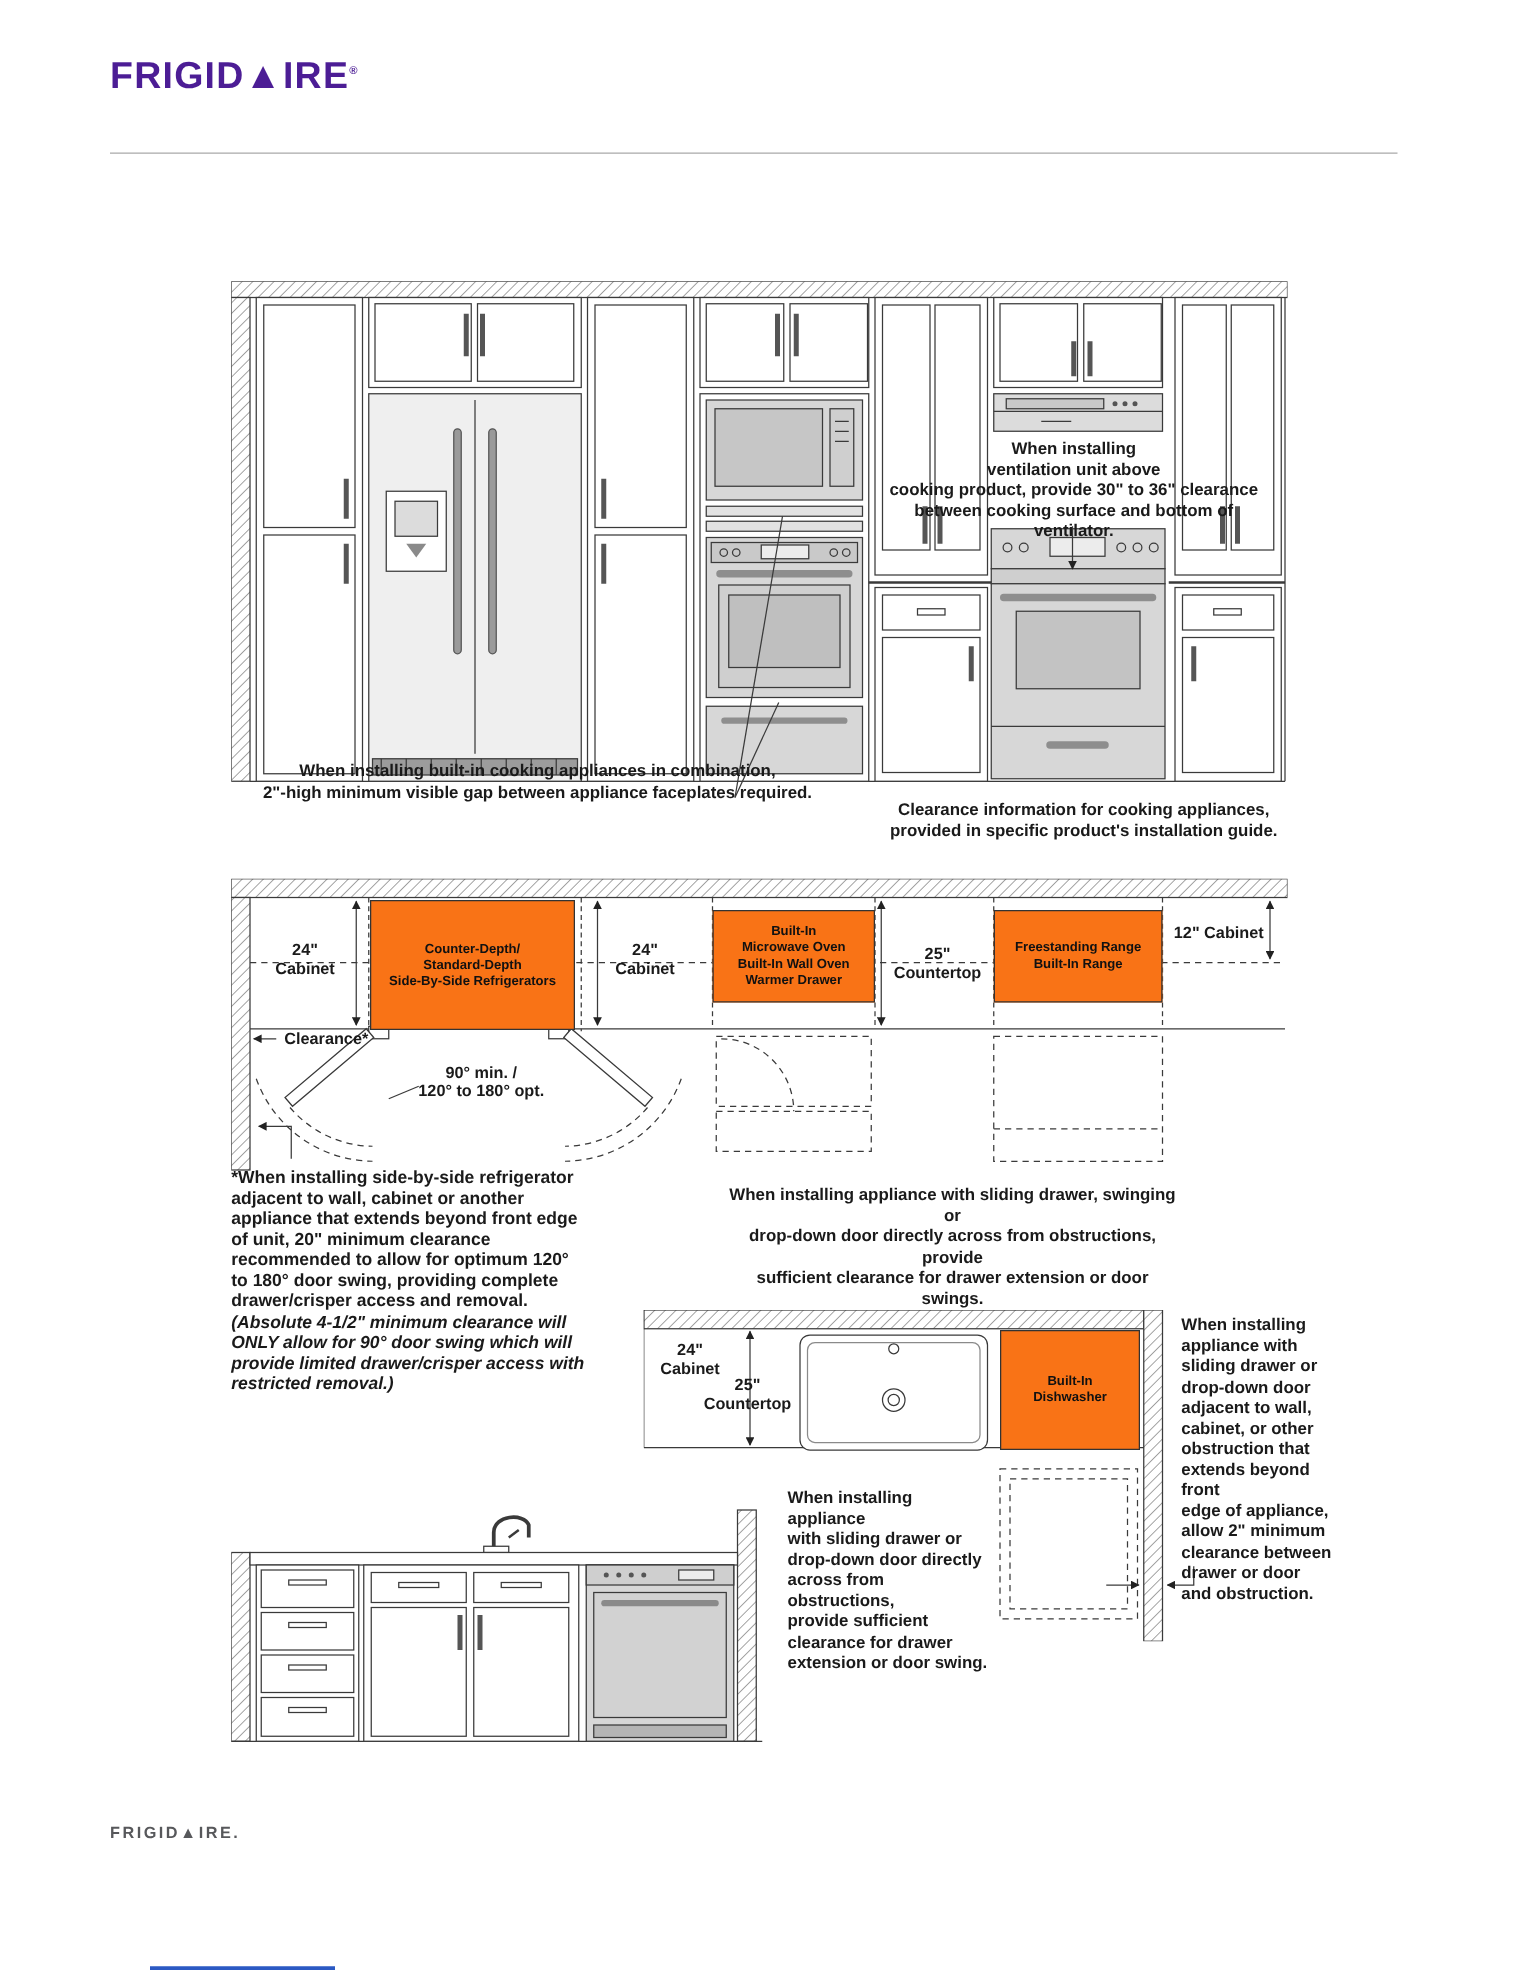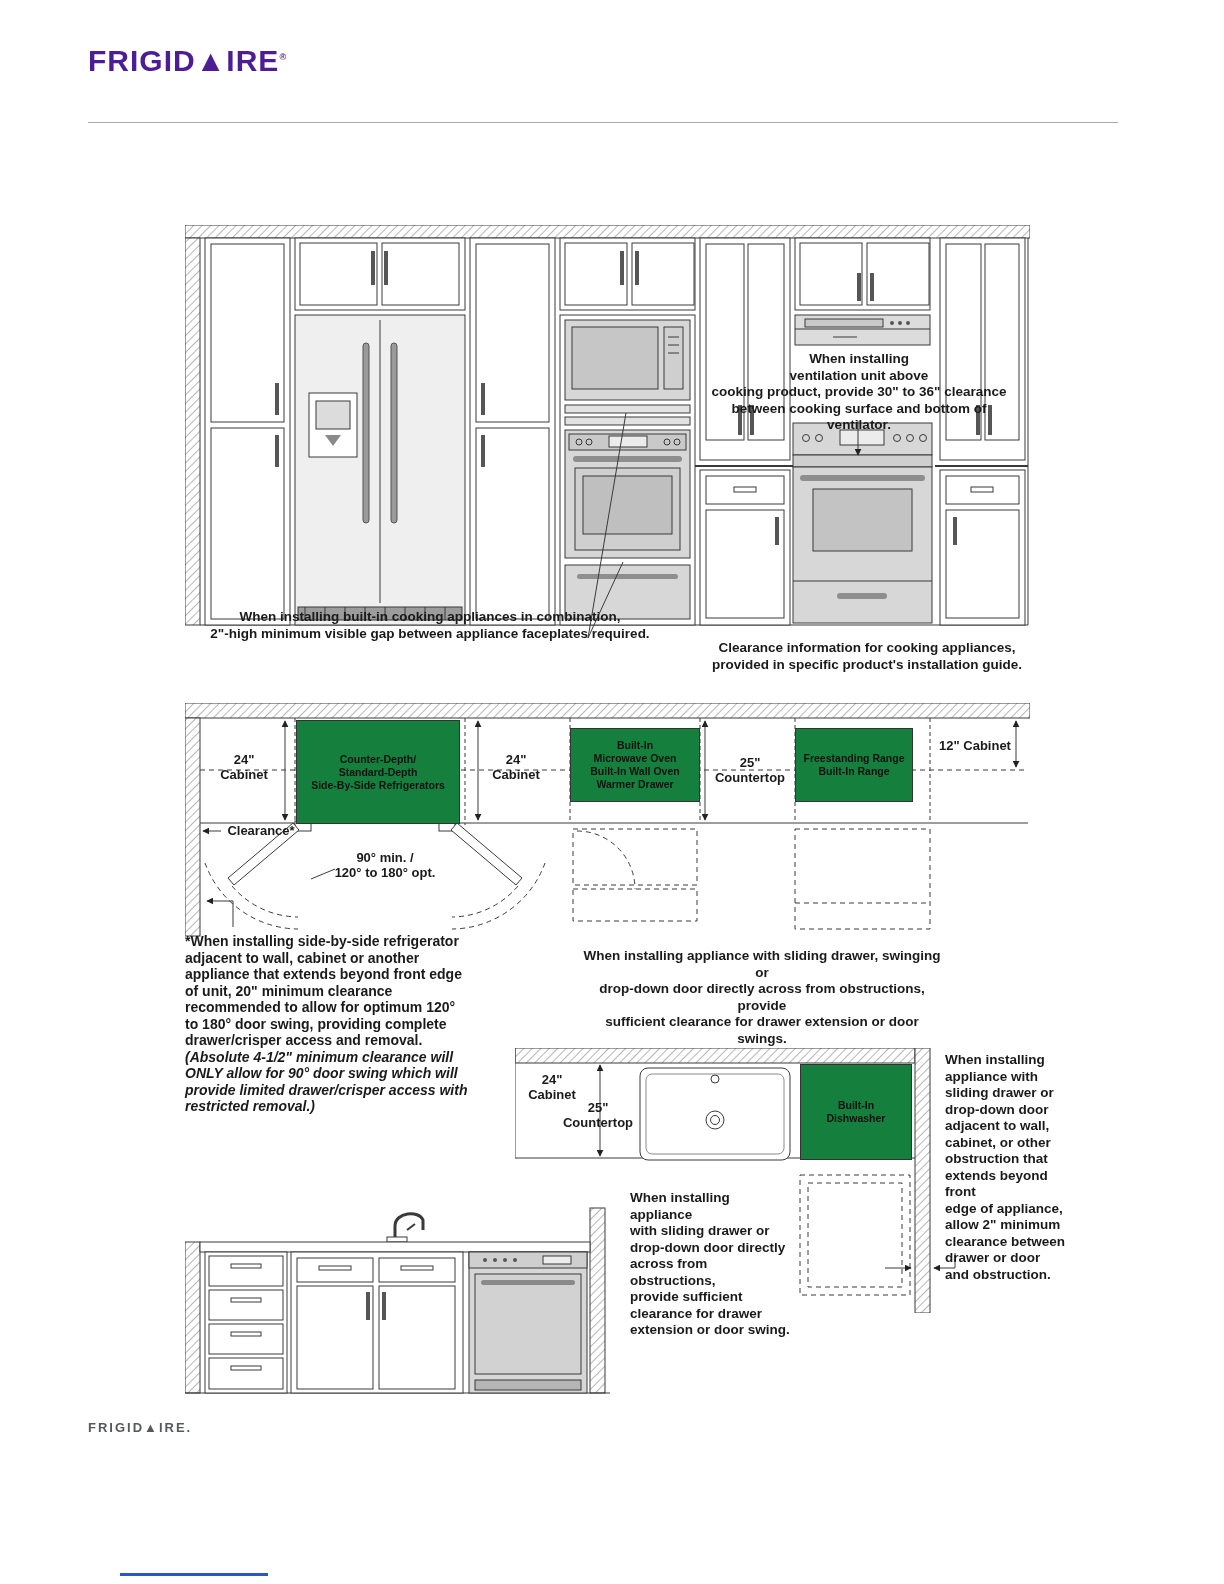--- a/index.html
+++ b/index.html
@@ -13,21 +13,21 @@
   .note {
     font-size:13.5px; line-height:16.5px; white-space:pre-line; z-index:4;
   }
   .wrapnote { font-size:14px; line-height:16.5px; z-index:4; }
   .center { text-align:center; }
   .rightal { text-align:left; }
   .meas {
     font-size:13px; line-height:15px; text-align:center; white-space:pre-line; z-index:4;
   }
   .boxlabel {
-    background:#15803d; border:1px solid #333; display:flex; align-items:center; justify-content:center;
+    background:#f97316; border:1px solid #333; display:flex; align-items:center; justify-content:center;
     text-align:center; font-weight:bold; font-size:10.5px; line-height:13px; white-space:pre-line;
     color:#111; z-index:3;
   }
   .logo {
     font-weight:bold; font-size:30px; letter-spacing:1px; color:#4c1d95; z-index:4;
   }
   .logo .reg { font-size:9px; vertical-align:super; }
   .footer-logo {
     font-weight:bold; font-size:13px; letter-spacing:2px; color:#57585b; z-index:4;
   }
@@ -260,21 +260,21 @@
   </g>
 </svg>
 
 <div class="abs boxlabel" style="left:296px; top:720px; width:164px; height:104px;">Counter-Depth/
 Standard-Depth
 Side-By-Side Refrigerators</div>
 <div class="abs boxlabel" style="left:570px; top:728px; width:130px; height:74px;">Built-In
 Microwave Oven
 Built-In Wall Oven
 Warmer Drawer</div>
-<div class="abs boxlabel" style="left:795px; top:728px; width:118px; height:74px;">Freestanding Range
+<div class="abs boxlabel" style="left:795px; top:728px; width:135px; height:74px;">Freestanding Range
 Built-In Range</div>
 <div class="abs meas" style="left:210px; top:752px; width:68px;">24"
 Cabinet</div>
 <div class="abs meas" style="left:487px; top:752px; width:58px;">24"
 Cabinet</div>
 <div class="abs meas" style="left:712px; top:755px; width:76px;">25"
 Countertop</div>
 <div class="abs meas" style="left:938px; top:738px; width:74px;">12" Cabinet</div>
 <div class="abs meas" style="left:225px; top:823px; width:72px; text-align:center;">Clearance*</div>
 <div class="abs meas" style="left:325px; top:850px; width:120px;">90° min. /
@@ -397,14 +397,14 @@
       <circle cx="320" cy="60" r="2" fill="#555" stroke="none"></circle>
         <circle cx="330" cy="60" r="2" fill="#555" stroke="none"></circle>
       <rect x="358" y="56" width="28" height="8" fill="#ececec"></rect>
       <rect x="290" y="74" width="106" height="100" fill="#d2d2d2"></rect>
       <rect x="296" y="80" width="94" height="5" rx="2.5" fill="#8a8a8a" stroke="none"></rect>
       <rect x="290" y="180" width="106" height="10" fill="#b5b5b5"></rect>
     </g>
   </g>
 </svg>
 
-<div class="abs footer-logo" style="left:88px; top:1420px;text-align:center;">FRIGID▲IRE.</div>
+<div class="abs footer-logo" style="left:88px; top:1458px;text-align:center;">FRIGID▲IRE.</div>
 <div class="linkbar"></div>
 
 </body></html>

